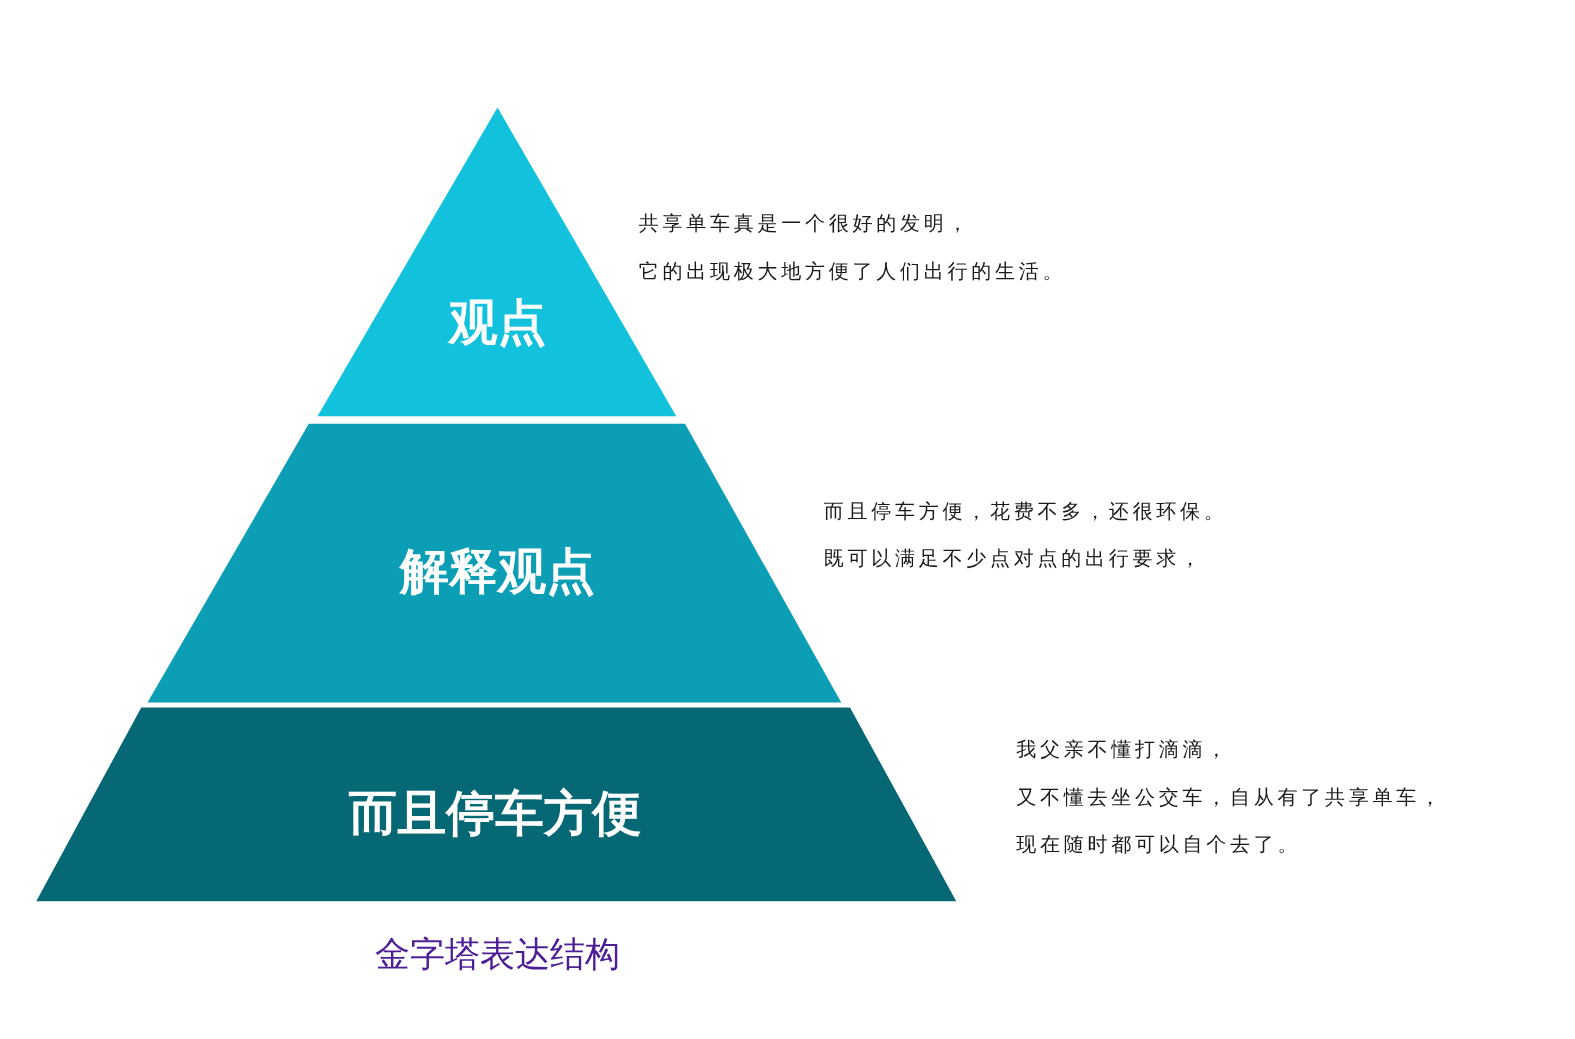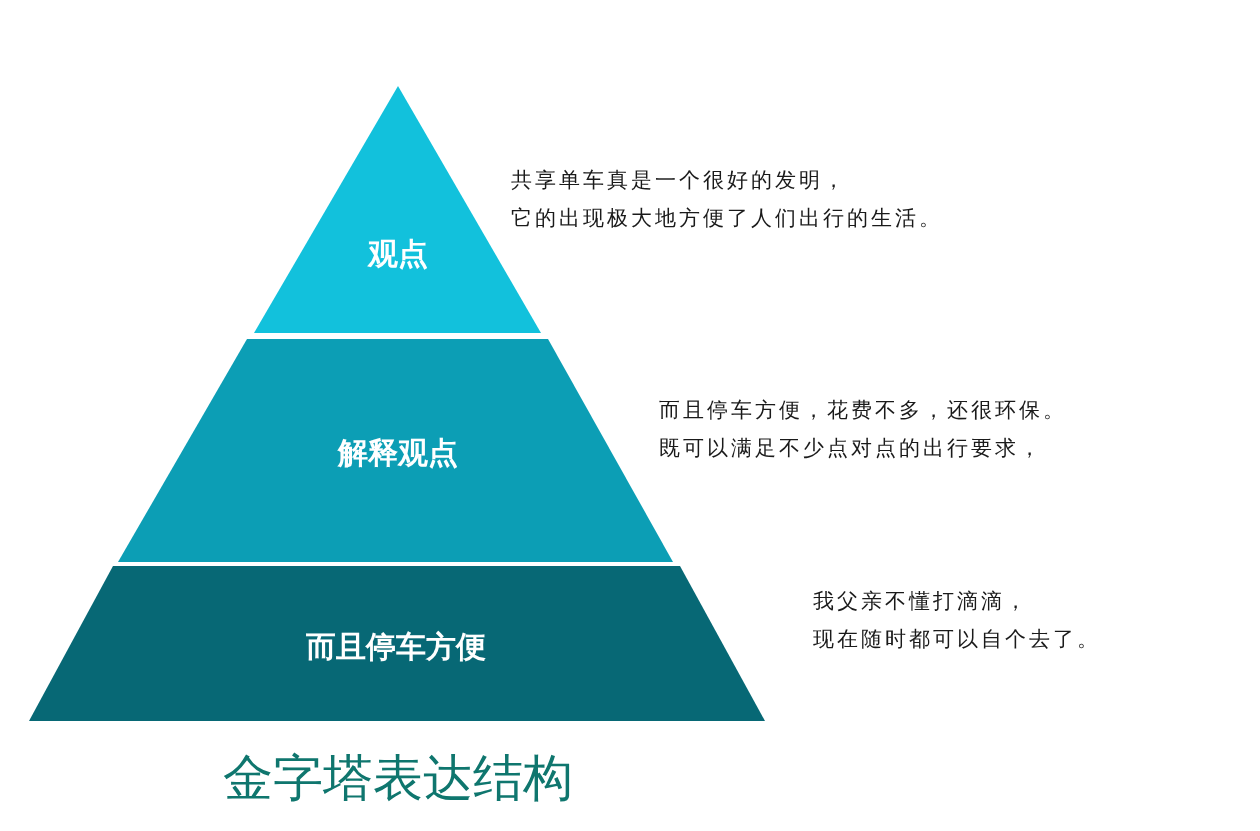--- a/index.html
+++ b/index.html
@@ -1,26 +1,26 @@
 <!DOCTYPE html>
 <html><head>
 <meta charset="utf-8">
 <style>
   html, body { margin: 0; padding: 0; background: #ffffff; }
   body { width: 1260px; height: 831px; position: relative; overflow: hidden;
          font-family: "DejaVu Sans", sans-serif; }
   #pyramid { position: absolute; left: 0; top: 0; width: 1260px; height: 831px; }
   .tier-label { position: absolute; color: #ffffff; font-family: "DejaVu Sans", sans-serif;
-                font-weight: bold; font-size: 30px; white-space: nowrap; text-align: center;
+                font-weight: bold; font-size: 39px; white-space: nowrap; text-align: center;
                 transform: translateX(-50%); line-height: 1; }
   .desc { position: absolute; color: #1a1a1a; font-family: Liberation Sans, sans-serif;
-          font-size: 21px; letter-spacing: 3px; line-height: 38px; white-space: nowrap; }
+          font-size: 16px; letter-spacing: 3px; line-height: 38px; white-space: nowrap; }
   .desc div { height: 38px; }
   #caption { position: absolute; left: 398px; top: 753px; transform: translateX(-50%);
-             color: #0f766e; font-family: Liberation Sans, sans-serif; font-size: 50px;
+             color: #4c1d95; font-family: Liberation Mono, monospace; font-size: 28px;
              line-height: 1; white-space: nowrap; }
 </style>
 </head>
 <body>
 
 <svg id="pyramid" viewBox="0 0 1260 831" xmlns="http://www.w3.org/2000/svg">
   <polygon points="398,86 541,333 254,333" fill="#12c1dc"></polygon>
   <polygon points="247,339 548,339 673,562 118,562" fill="#0c9eb5"></polygon>
   <polygon points="113,566 680,566 765,721 29,721" fill="#076875"></polygon>
 </svg>
@@ -34,16 +34,17 @@
   <div>它的出现极大地方便了人们出行的生活。</div>
 </div>
 
 <div class="desc" style="left:659px; top:391px;">
   <div>而且停车方便，花费不多，还很环保。</div>
   <div>既可以满足不少点对点的出行要求，</div>
 </div>
 
 <div class="desc" style="left:813px; top:558px;margin-top:24px;">
   <div>我父亲不懂打滴滴，</div>
+  <div>又不懂去坐公交车，自从有了共享单车，</div>
   <div>现在随时都可以自个去了。</div>
 </div>
 
 <div id="caption">金字塔表达结构</div>
 
 </body></html>

